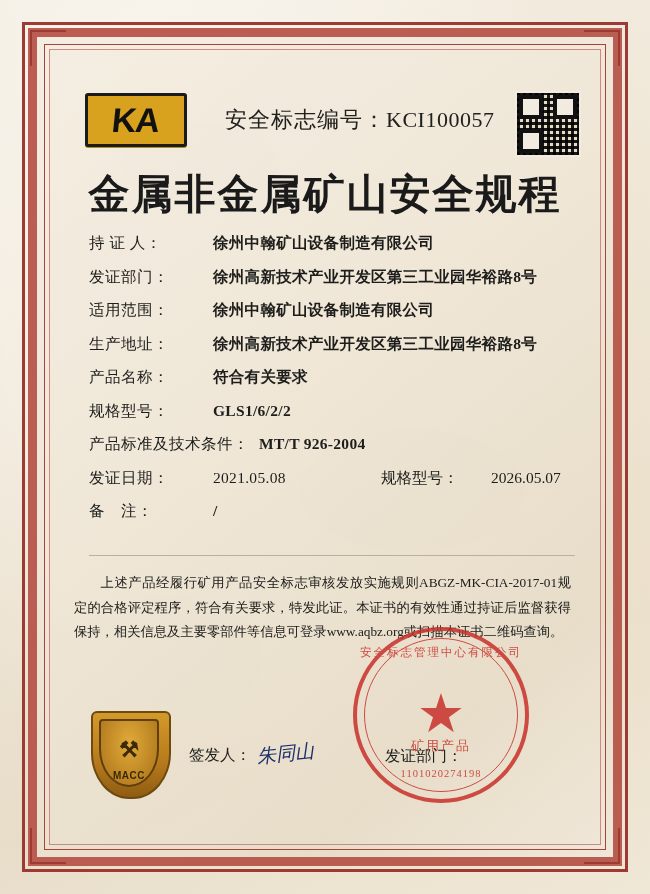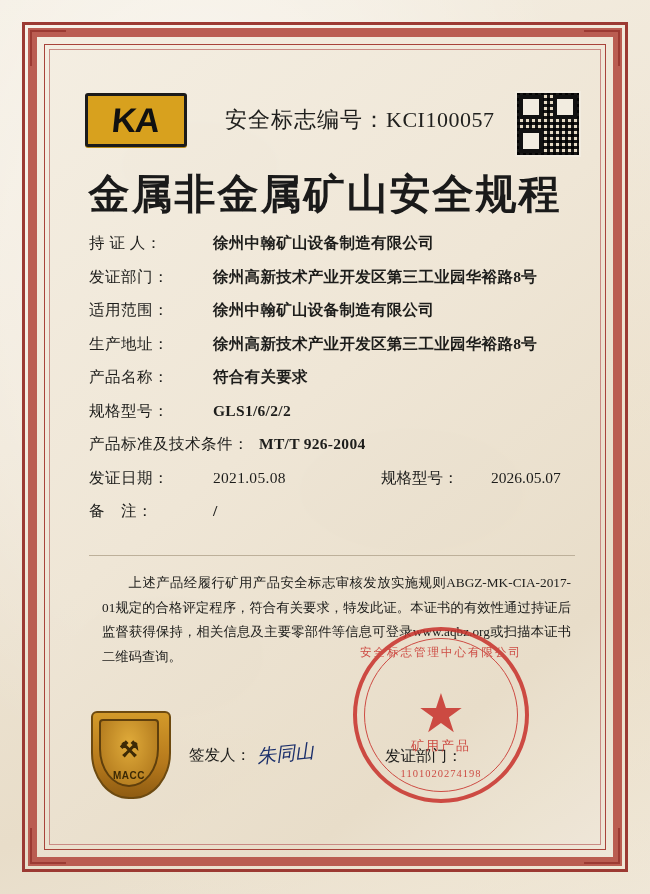--- a/index.html
+++ b/index.html
@@ -141,21 +141,21 @@
   .dates .value{flex:none;font-weight:normal;width:168px;}
   .dates .label2{width:110px;flex:none;}
   .dates .value2{flex:none;font-weight:normal;}
 
   .divider{
     position:absolute;left:34px;right:20px;top:500px;
     border-top:1px solid #bdb09a;
   }
 
   .note{
-    position:absolute;left:47px;right:24px;top:516px;
+    position:absolute;left:19px;right:24px;top:516px;
     font-size:13.3px;line-height:1.85;color:#20201e;
     text-align:justify;
     text-indent:2em;
   }
 
   
   .bottom{
     position:absolute;left:30px;right:20px;bottom:38px;height:120px;
   }
   .macc{

